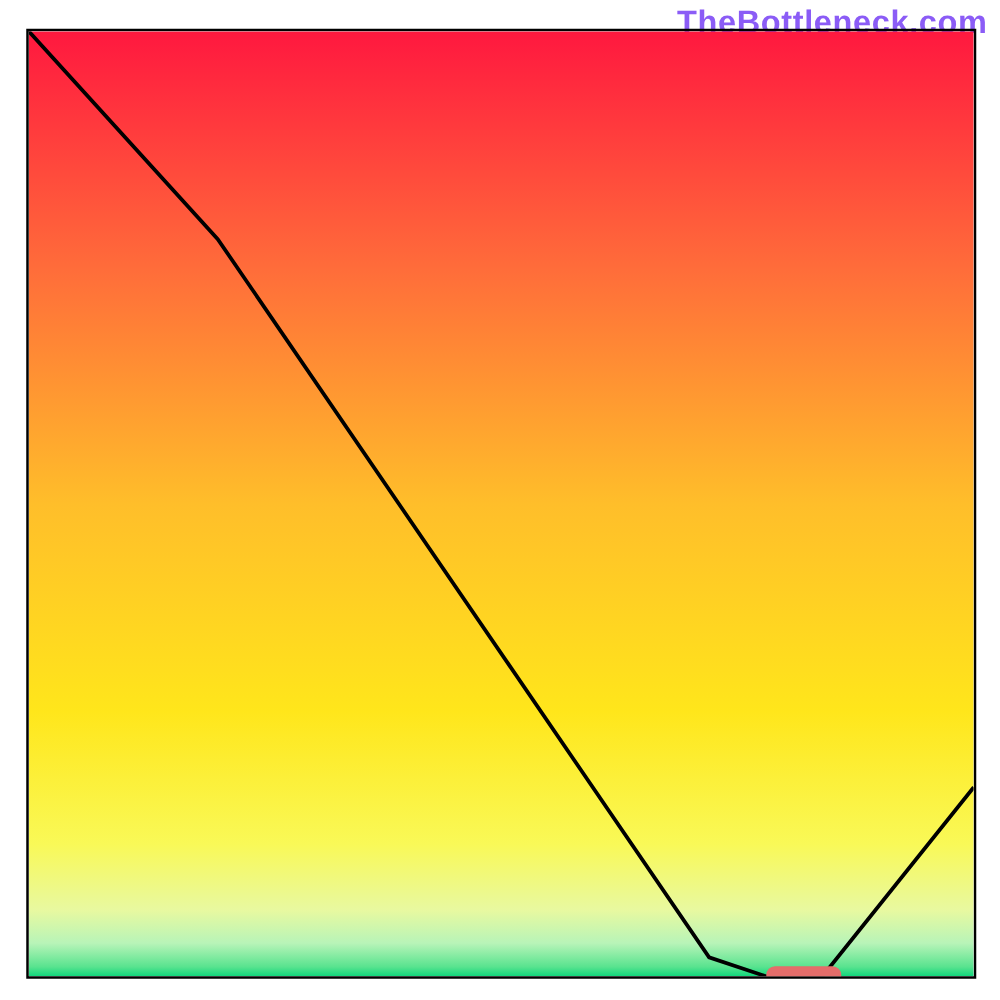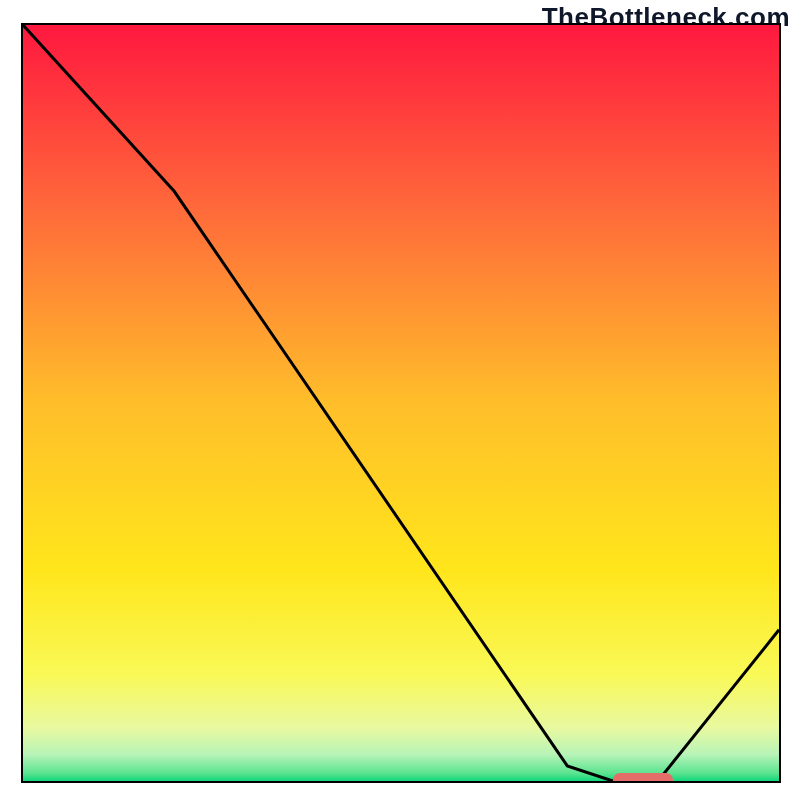--- a/index.html
+++ b/index.html
@@ -12,21 +12,21 @@
   }
   .stage {
     position: relative;
     width: 800px;
     height: 800px;
   }
   .watermark {
     position: absolute;
     top: 2px;
     right: 10px;
-    color: #0f172a;
+    color: #8b5cf6;
     font-size: 26px;
     font-weight: 600;
     letter-spacing: 0.5px;
   }
   .plot-area {
     position: absolute;
     left: 21px;
     top: 23px;
     width: 760px;
     height: 760px;

